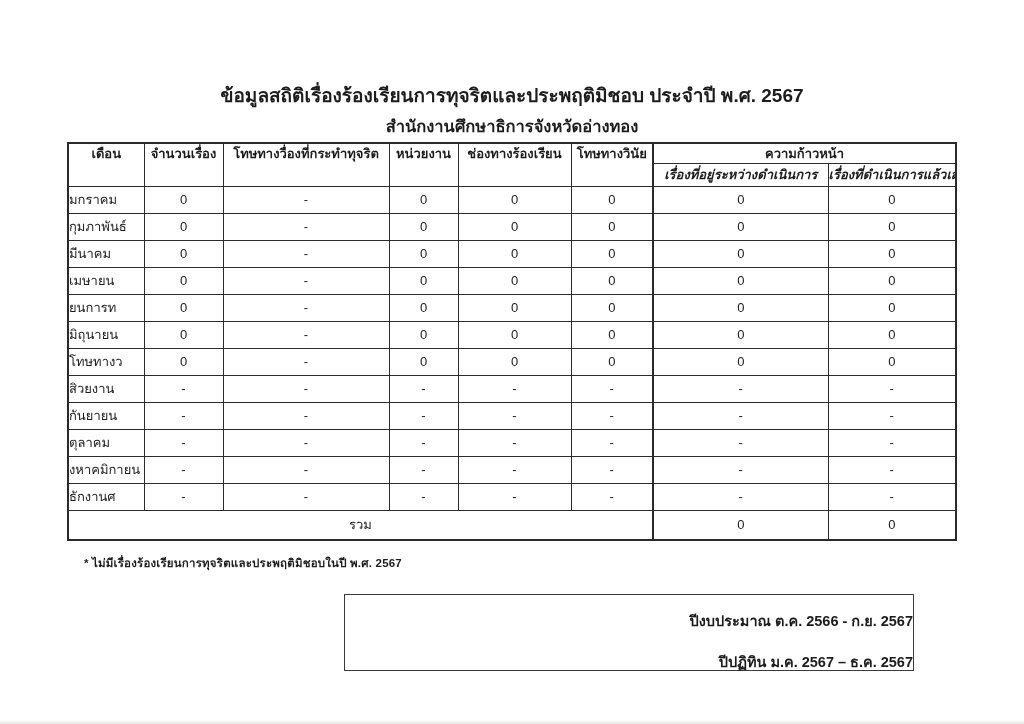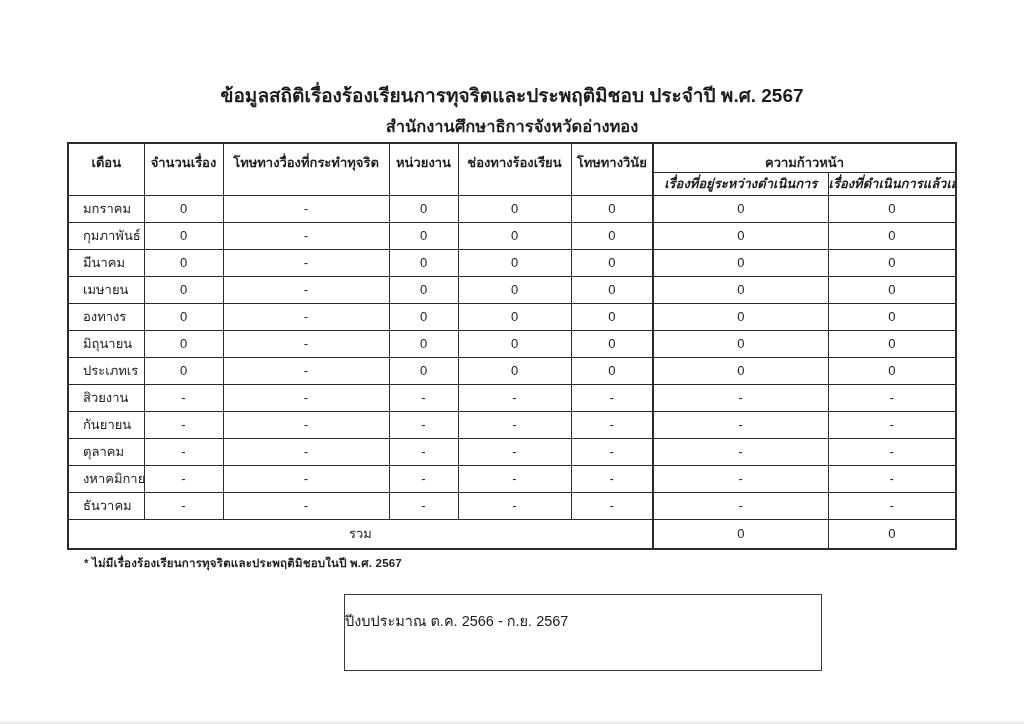--- a/index.html
+++ b/index.html
@@ -52,34 +52,34 @@
     line-height: 1.15;
     overflow: hidden;
     white-space: nowrap;
   }
   .stats thead th {
     font-weight: bold;
   }
   .stats thead tr.head-main th {
     height: 16px;
     vertical-align: top;
-    padding-top: 12px;
+    padding-top: 3px;
   }
   .stats thead tr.head-sub th {
     height: 22px;
     vertical-align: middle;
     font-style: italic;
   }
   .stats tbody td {
     height: 26px;
     vertical-align: middle;
   }
   .stats td.month {
     text-align: left;
-    padding-left: 14px;
+    padding-left: 0;
   }
   .stats .group-left {
     border-left: 2px solid #2b2b2b;
     margin-left: 34px;
   }
   .stats tr.total-row td {
     height: 28px;
     vertical-align: middle;
   }
   .footnote {
@@ -87,26 +87,26 @@
     left: 84px;
     top: 554px;
     font-size: 11.5px;
     font-weight: bold;
     letter-spacing: 0.2px;
   }
   .info-box {
     position: absolute;
     left: 344px;
     top: 594px;
-    width: 478px;
+    width: 570px;
     height: 77px;
     border: 1.5px solid #3a3a3a;
     box-sizing: border-box;
-    text-align: left;
-    font-weight: normal;
+    text-align: right;
+    font-weight: bold;
     font-size: 14.5px;
   }
   .info-box .line1 { margin-top: 14px; }
   .info-box .line2 { margin-top: 18px; }
   .scan-edge {
     position: absolute;
     left: 0;
     top: 720px;
     width: 1024px;
     height: 4px;
@@ -180,41 +180,41 @@
         <td class="month">เมษายน</td>
         <td>0</td>
         <td>-</td>
         <td>0</td>
         <td>0</td>
         <td>0</td>
         <td class="group-left">0</td>
         <td>0</td>
       </tr>
       <tr>
-        <td class="month">องทางร</td>
+        <td class="month">ยนการท</td>
         <td>0</td>
         <td>-</td>
         <td>0</td>
         <td>0</td>
         <td>0</td>
         <td class="group-left">0</td>
         <td>0</td>
       </tr>
       <tr>
         <td class="month">มิถุนายน</td>
         <td>0</td>
         <td>-</td>
         <td>0</td>
         <td>0</td>
         <td>0</td>
         <td class="group-left">0</td>
         <td>0</td>
       </tr>
       <tr>
-        <td class="month">ประเภทเร</td>
+        <td class="month">โทษทางว</td>
         <td>0</td>
         <td>-</td>
         <td>0</td>
         <td>0</td>
         <td>0</td>
         <td class="group-left">0</td>
         <td>0</td>
       </tr>
       <tr>
         <td class="month">สิวยงาน</td>
@@ -250,21 +250,21 @@
         <td class="month">งหาคมิกายน</td>
         <td>-</td>
         <td>-</td>
         <td>-</td>
         <td>-</td>
         <td>-</td>
         <td class="group-left">-</td>
         <td>-</td>
       </tr>
       <tr>
-        <td class="month">ธันวาคม</td>
+        <td class="month">ธักงานศ</td>
         <td>-</td>
         <td>-</td>
         <td>-</td>
         <td>-</td>
         <td>-</td>
         <td class="group-left">-</td>
         <td>-</td>
       </tr>
     </tbody>
   <tbody>
@@ -273,15 +273,16 @@
       <td class="group-left">0</td>
       <td>0</td>
     </tr>
   </tbody>
 </table>
 
 <div class="footnote">* ไม่มีเรื่องร้องเรียนการทุจริตและประพฤติมิชอบในปี พ.ศ. 2567</div>
 
 <div class="info-box">
   <div class="line1">ปีงบประมาณ ต.ค. 2566 - ก.ย. 2567</div>
+  <div class="line2">ปีปฏิทิน ม.ค. 2567 – ธ.ค. 2567</div>
 </div>
 
 <div class="scan-edge"></div>
 
 </body></html>

